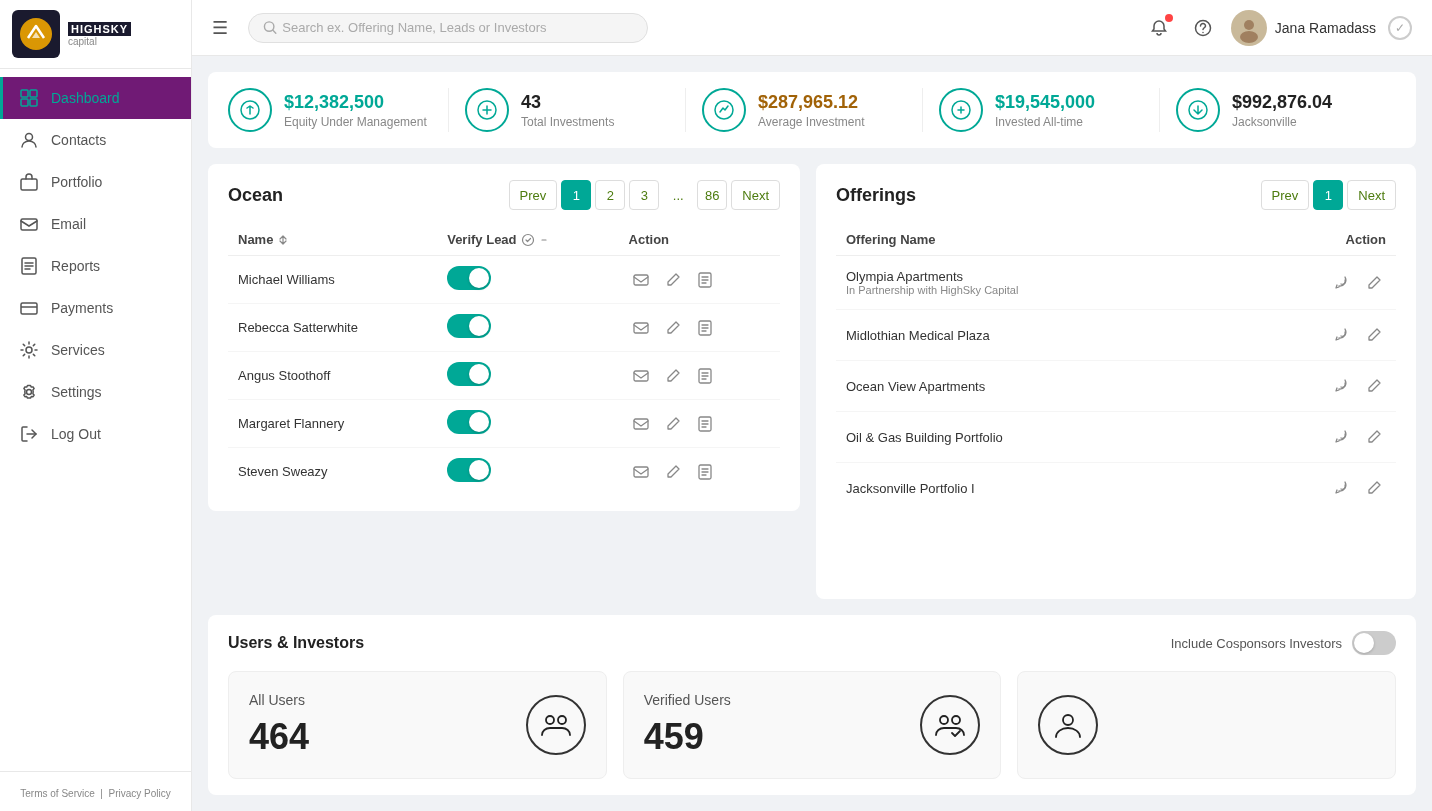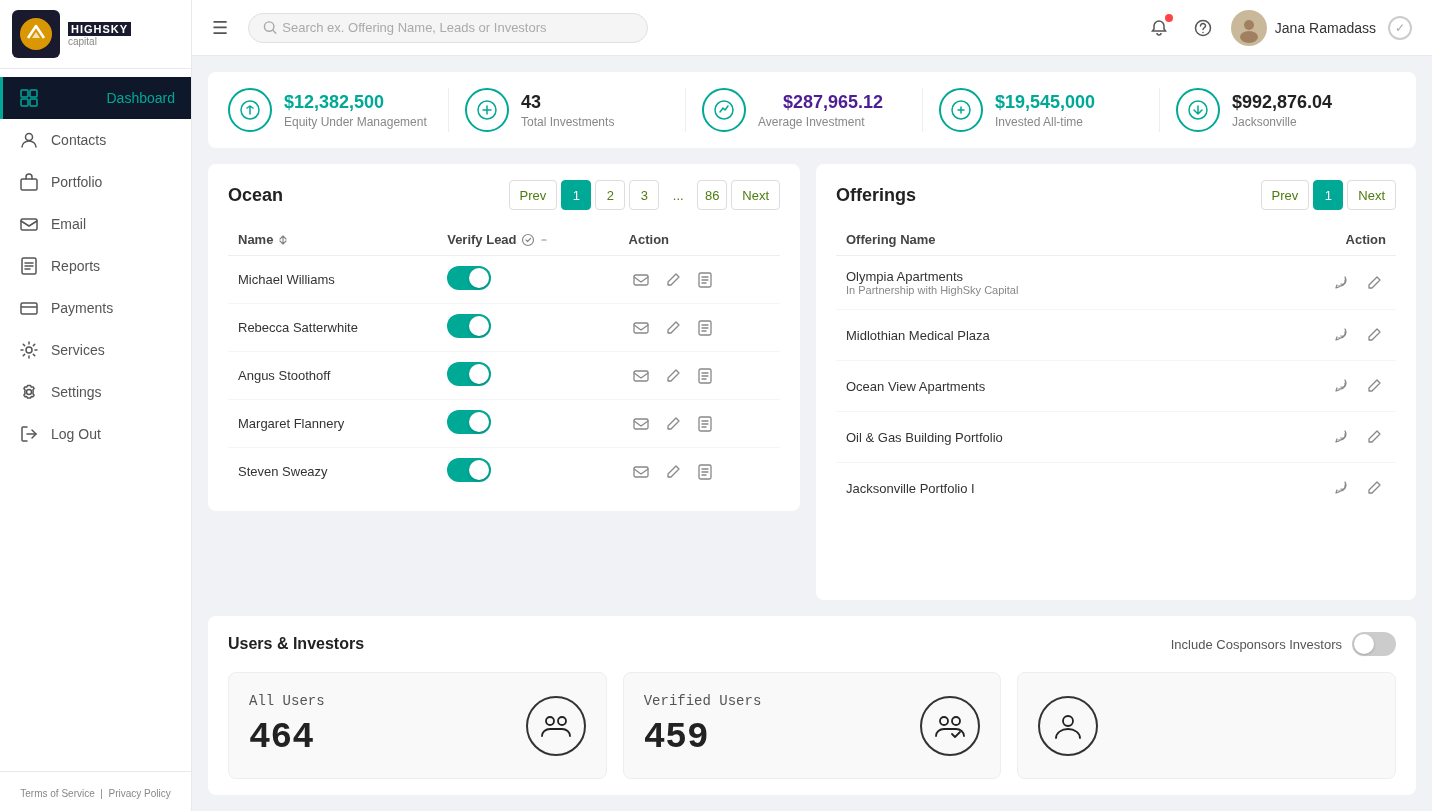--- a/index.html
+++ b/index.html
@@ -4,21 +4,21 @@
   <style>
     * { box-sizing: border-box; margin: 0; padding: 0; }
     body { font-family: -apple-system, BlinkMacSystemFont, 'Segoe UI', sans-serif; background: #f0f2f5; display: flex; height: 100vh; overflow: hidden; }
 
     
     .sidebar { width: 192px; background: #fff; display: flex; flex-direction: column; border-right: 1px solid #e8e8e8; flex-shrink: 0; }
     .sidebar-logo { padding: 10px 12px; display: flex; align-items: center; gap: 8px; border-bottom: 1px solid #e8e8e8; }
     .logo-img { width: 48px; height: 48px; background: #1a1a2e; border-radius: 6px; display: flex; align-items: center; justify-content: center; }
     .sidebar-nav { flex: 1; padding: 8px 0; }
     .nav-item { display: flex; align-items: center; gap: 12px; padding: 11px 16px; cursor: pointer; color: #555; font-size: 14px; font-weight: 500; border-left: 3px solid transparent; }
-    .nav-item.active { border-left-color: #00a896; color: #00a896; background: #0f172a; justify-content: space-between; }
+    .nav-item.active { border-left-color: #00a896; color: #00a896; background: #701a75; }
     .nav-item .nav-icon { width: 20px; height: 20px; display: flex; align-items: center; justify-content: center; flex-shrink: 0; }
     .sidebar-footer { padding: 12px; border-top: 1px solid #e8e8e8; }
     .syndication-logo { display: flex; flex-direction: column; align-items: center; padding: 8px 0; }
     .syndication-logo-img { width: 60px; height: 30px; display: flex; align-items: center; justify-content: center; margin-bottom: 2px; }
     .terms-line { font-size: 10px; color: #888; text-align: center; margin-top: 4px; }
     .terms-line a { color: #888; text-decoration: none; }
 
     
     .main-area { flex: 1; display: flex; flex-direction: column; overflow: hidden; }
     .topbar { background: #fff; border-bottom: 1px solid #e8e8e8; padding: 0 20px; height: 56px; display: flex; align-items: center; gap: 12px; flex-shrink: 0; }
@@ -85,21 +85,21 @@
     .offerings-table tr:last-child td { border-bottom: none; }
 
     
     .users-section { background: #fff; border-radius: 8px; padding: 16px 20px; margin-top: 0; }
     .users-header { display: flex; align-items: center; justify-content: space-between; margin-bottom: 16px; }
     .users-title { font-size: 16px; font-weight: 600; color: #222; }
     .cosponsors-toggle { display: flex; align-items: center; gap: 10px; font-size: 13px; color: #555; }
     .toggle-off { width: 44px; height: 24px; border-radius: 12px; background: #ccc; position: relative; cursor: pointer; display: inline-block; }
     .toggle-off::after { content: ''; position: absolute; top: 2px; left: 2px; width: 20px; height: 20px; border-radius: 50%; background: #fff; box-shadow: 0 1px 3px rgba(0,0,0,0.2); }
 
-    .users-grid { display: flex; gap: 16px; font-family: Liberation Mono, monospace; }
+    .users-grid { display: flex; gap: 16px; }
     .user-card { flex: 1; background: #f9f9f9; border: 1px solid #eee; border-radius: 8px; padding: 20px; display: flex; align-items: center; justify-content: space-between; }
     .user-card-info .label { font-size: 14px; color: #555; margin-bottom: 8px; }
     .user-card-info .value { font-size: 36px; font-weight: 700; color: #222; }
     .user-card-icon { width: 60px; height: 60px; border-radius: 50%; border: 2px solid #333; display: flex; align-items: center; justify-content: center; font-size: 24px; color: #333; }
 
     
     svg { display: inline-block; vertical-align: middle; }
   </style>
 </head>
 <body>
@@ -294,21 +294,21 @@
         </div>
       </div>
       <div class="stat-item">
         <div class="stat-icon">
           <svg width="22" height="22" viewBox="0 0 22 22" fill="none">
               <circle cx="11" cy="11" r="9" stroke="#00a896" stroke-width="1.5"></circle>
               <path d="M7 13l3-4 2 2 3-4" stroke="#00a896" stroke-width="1.5" stroke-linecap="round" stroke-linejoin="round"></path>
             </svg>
         </div>
         <div class="stat-info">
-          <div class="stat-value dark" style="color:#4c1d95;margin-left:25px;">$287,965.12</div>
+          <div class="stat-value dark" style="color:#a16207;">$287,965.12</div>
           <div class="stat-label">Average Investment</div>
         </div>
       </div>
       <div class="stat-item">
         <div class="stat-icon">
           <svg width="22" height="22" viewBox="0 0 22 22" fill="none">
               <circle cx="11" cy="11" r="9" stroke="#00a896" stroke-width="1.5"></circle>
               <path d="M8 11h6M11 8v6" stroke="#00a896" stroke-width="1.5" stroke-linecap="round"></path>
             </svg>
         </div>

